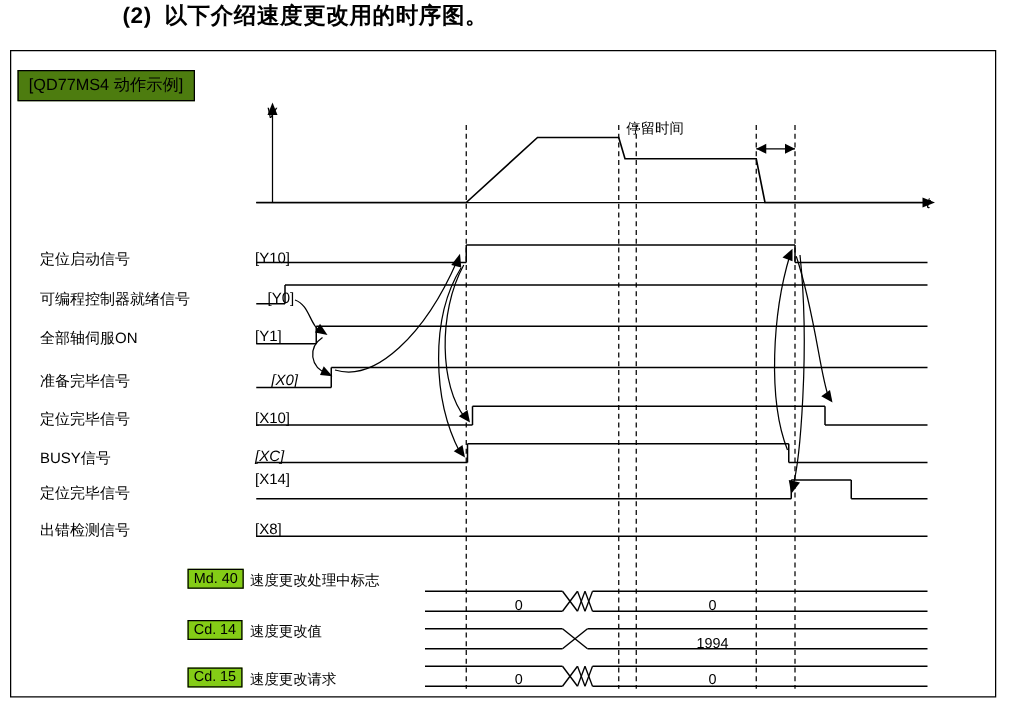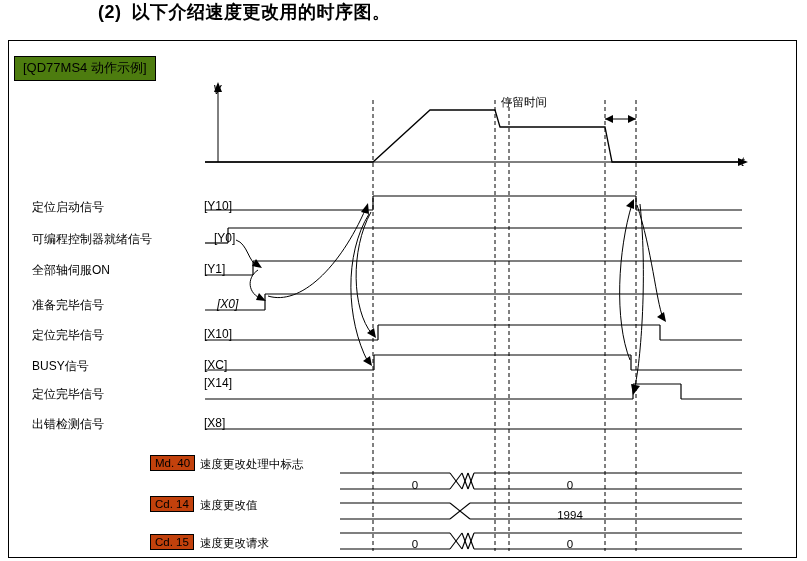--- a/index.html
+++ b/index.html
@@ -6,21 +6,21 @@
   body{width:807px;height:561px;font-family:"Liberation Sans","DejaVu Sans",sans-serif;color:#000;position:relative;overflow:hidden;}
   .heading{position:absolute;left:98px;top:0px;font-size:18px;font-weight:bold;letter-spacing:0.5px;}
   .heading .num{display:inline-block;margin-right:10px;}
   .frame{position:absolute;left:8px;top:40px;width:789px;height:518px;border:1px solid #000;box-sizing:border-box;background:#fff;}
   .tagbox{position:absolute;left:14px;top:56px;border:1px solid #000;padding:2px 8px 3px 8px;font-size:13px;background:#4d7c0f;}
   .label{position:absolute;font-size:12px;white-space:nowrap;}
   .sig-name{text-align:left;}
   .sig-code{text-align:left;padding-left:36px;}
   svg.diagram{position:absolute;left:0;top:0;width:807px;height:561px;pointer-events:none;}
   .boxlbl{position:absolute;font-size:11.5px;white-space:nowrap;}
-  .codebox{position:absolute;border:1px solid #000;font-size:11.5px;padding:1px 4px;background:#c2410c;white-space:nowrap;}
+  .codebox{position:absolute;border:1px solid #000;font-size:11.5px;padding:1px 4px;background:#84cc16;white-space:nowrap;}
   .val{position:absolute;font-size:11.5px;text-align:center;}
   .axis-lbl{position:absolute;font-size:12px;font-style:italic;}
   .dwell-lbl{position:absolute;font-size:11.5px;white-space:nowrap;}
 </style>
 </head>
 <body>
 
 <div class="heading">
   <span class="num">(2)</span><span>以下介绍速度更改用的时序图。</span>
 </div>
@@ -37,21 +37,21 @@
 <div class="label sig-name" style="left:32px;top:262px;">全部轴伺服ON</div>
 <div class="label sig-code" style="left:168px;top:262px;">[Y1]</div>
 
 <div class="label sig-name" style="left:32px;top:297px;">准备完毕信号</div>
 <div class="label sig-code" style="left:181px;top:297px;font-style:italic;">[X0]</div>
 
 <div class="label sig-name" style="left:32px;top:327px;">定位完毕信号</div>
 <div class="label sig-code" style="left:168px;top:327px;">[X10]</div>
 
 <div class="label sig-name" style="left:32px;top:358px;">BUSY信号</div>
-<div class="label sig-code" style="left:168px;top:358px;">[XC]</div>
+<div class="label sig-code" style="left:168px;top:358px;font-style:italic;">[XC]</div>
 
 <div class="label sig-name" style="left:32px;top:386px;">定位完毕信号</div>
 <div class="label sig-code" style="left:168px;top:376px;">[X14]</div>
 
 <div class="label sig-name" style="left:32px;top:416px;">出错检测信号</div>
 <div class="label sig-code" style="left:168px;top:416px;">[X8]</div>
 
 <div class="axis-lbl" style="left:213px;top:83px;">V</div>
 <div class="axis-lbl" style="left:741px;top:155px;">t</div>
 <div class="dwell-lbl" style="left:501px;top:95px;">停留时间</div>

